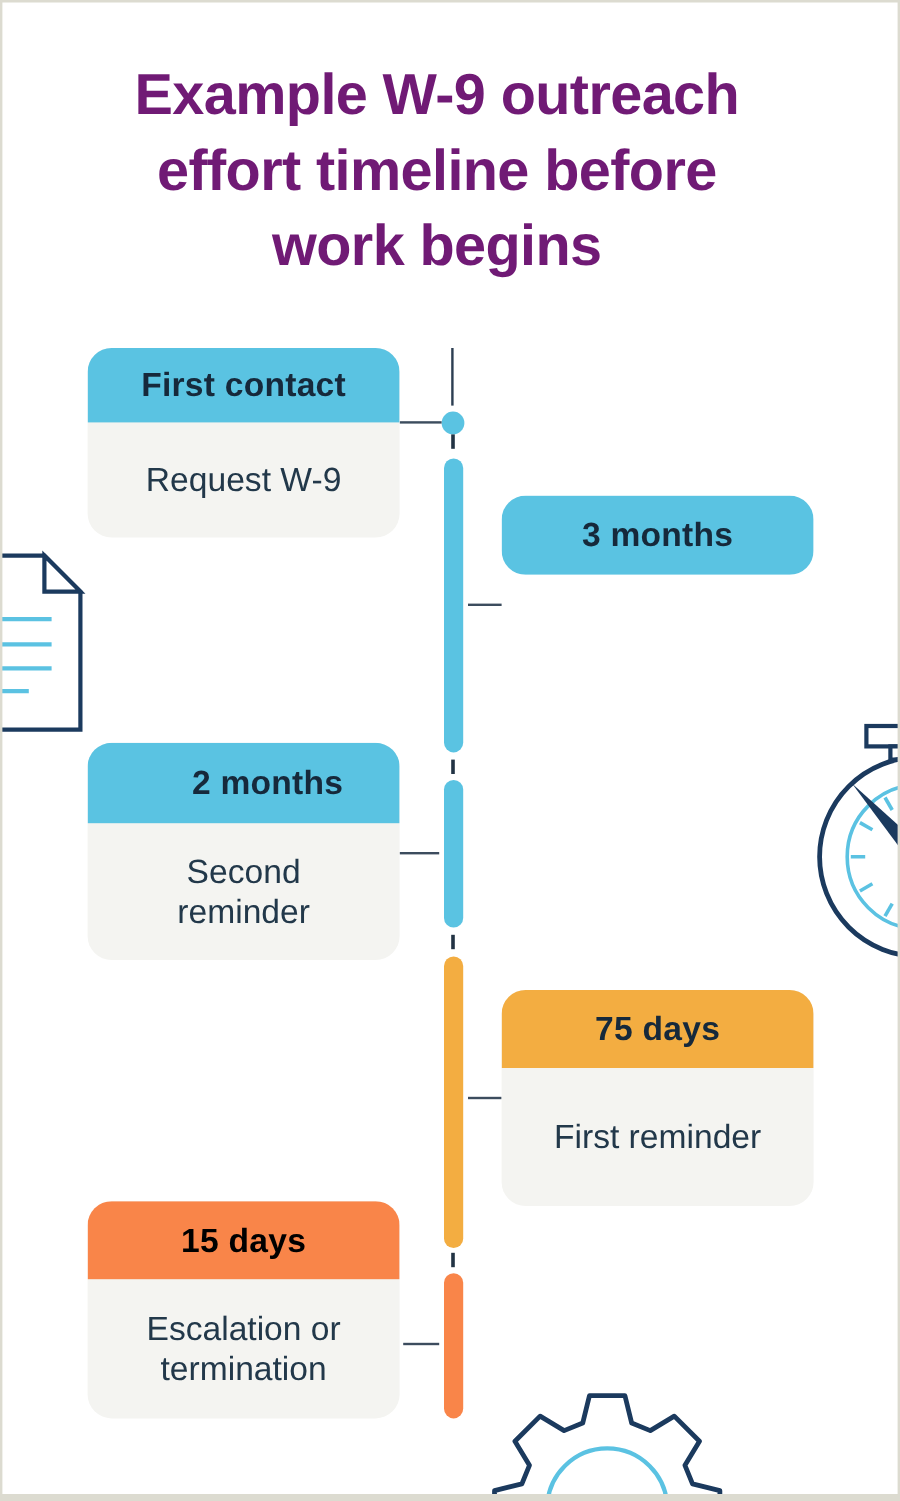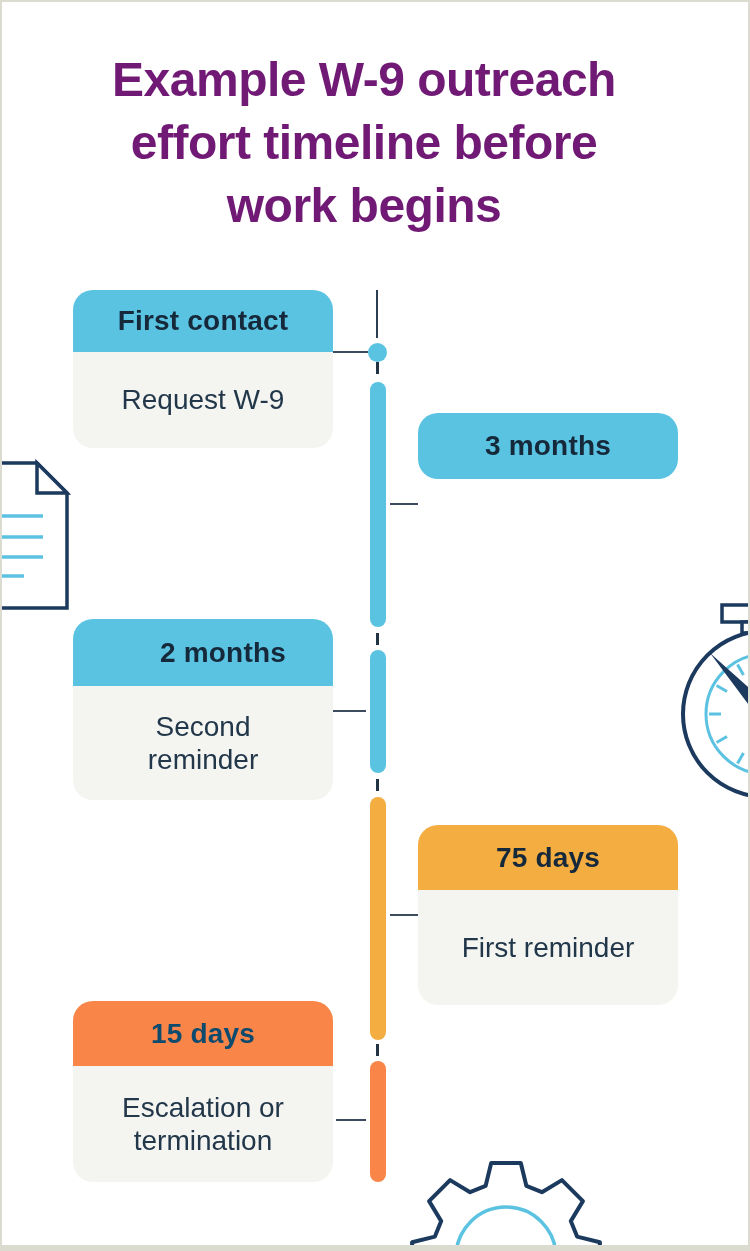--- a/index.html
+++ b/index.html
@@ -16,21 +16,21 @@
   .seg-blue{background:#5AC3E2;}
   .seg-amber{background:#F3AD41;}
   .seg-orange{background:#F98549;}
   .connector{position:absolute;height:2px;background:#3C4C5E;}
   
   .card{position:absolute;width:260px;border-radius:20px;overflow:hidden;background:#F4F4F1;}
   .card-header{display:flex;align-items:center;justify-content:center;
                font-size:28px;font-weight:700;color:#16293B;letter-spacing:0.2px;}
   .hdr-blue{background:#5AC3E2;}
   .hdr-amber{background:#F3AD41;}
-  .hdr-orange{background:#F98549;color:#0c4a6e;}
+  .hdr-orange{background:#F98549;color:#000000;}
   .card-body{display:flex;align-items:center;justify-content:center;text-align:center;
              font-size:28px;color:#22384A;line-height:1.18;padding:0 34px;box-sizing:border-box;}
   .icon-svg{position:absolute;}
 </style>
 </head>
 <body>
 
 <div class="canvas">
   <div class="frame-border"></div>
 

